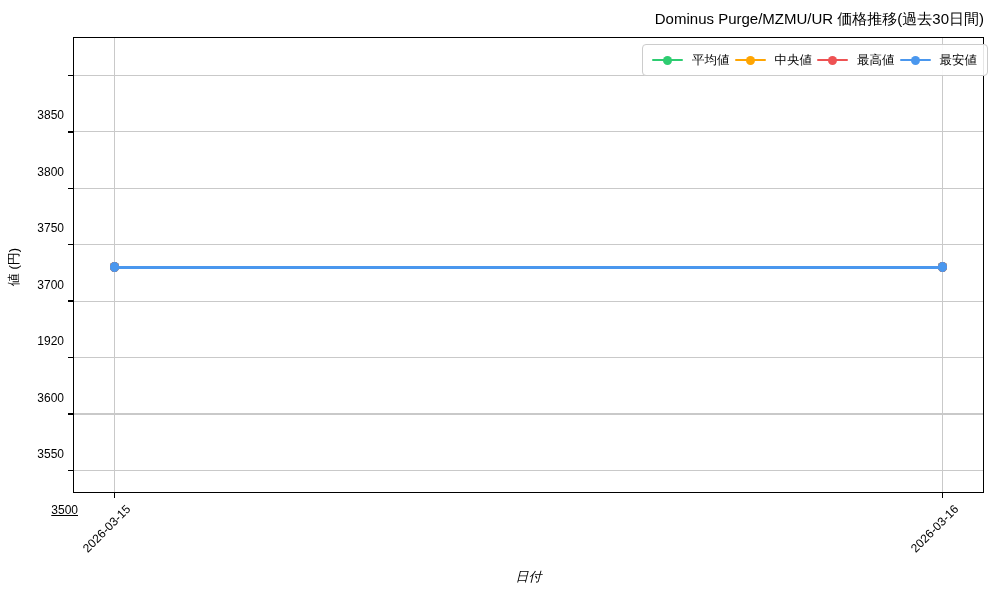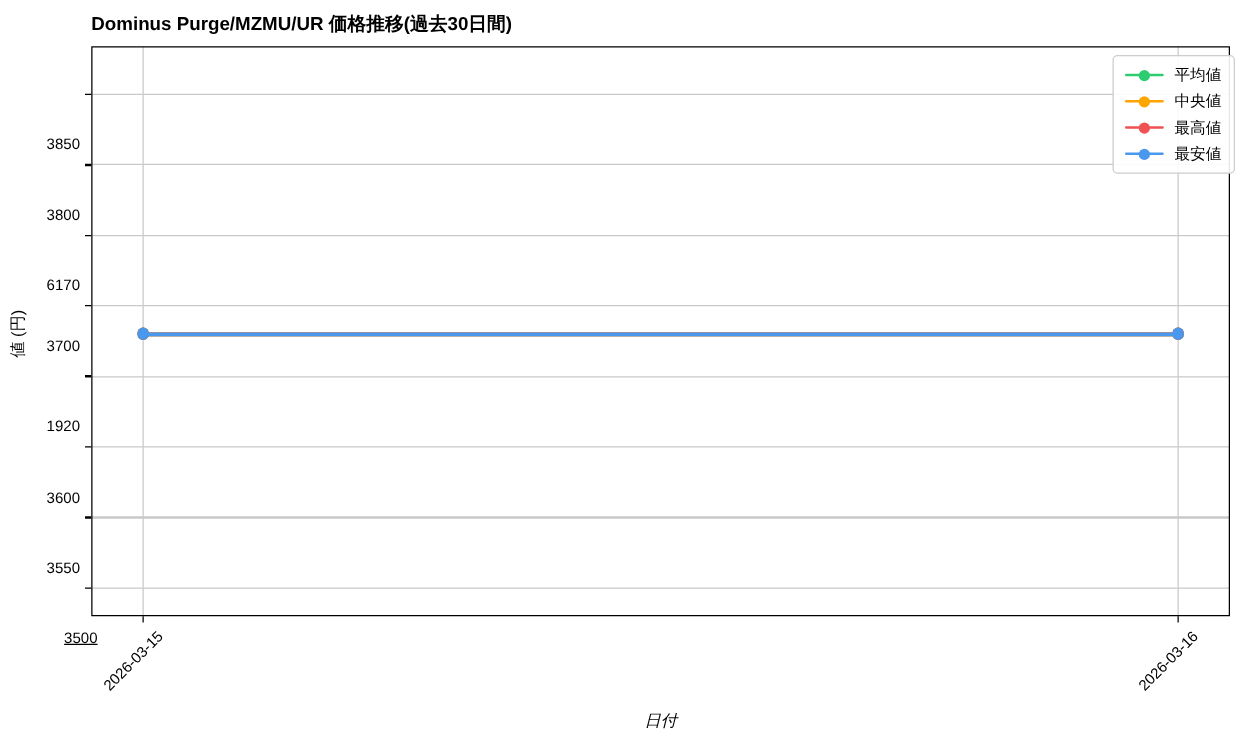--- a/index.html
+++ b/index.html
@@ -1,37 +1,37 @@
 <!DOCTYPE html>
 <html><head>
 <meta charset="utf-8">
 <style>
   html,body{margin:0;padding:0;background:#ffffff;}
   body{font-family:"Liberation Sans","DejaVu Sans",sans-serif;color:#000;}
   #figure{position:relative;width:1000px;height:600px;background:#fff;overflow:hidden;}
-  .title{position:absolute;left:73px;top:10px;width:911px;text-align:left;
-         font-size:15px;font-weight:bold;white-space:nowrap;}
+  .title{position:absolute;left:73px;top:10px;width:911px;text-align:right;
+         font-size:15px;font-weight:normal;white-space:nowrap;}
   .plot-border{position:absolute;left:73px;top:37px;width:911px;height:456px;
                border:1.8px solid #000;box-sizing:border-box;pointer-events:none;}
   .gridline-h{position:absolute;height:1.2px;background:#c9c9c9;}
   .gridline-v{position:absolute;width:1.2px;background:#c9c9c9;}
   .tick-mark-y{position:absolute;width:5px;height:1.4px;background:#000;}
   .tick-mark-x{position:absolute;width:1.4px;height:5px;background:#000;}
   .ytick-label{position:absolute;font-size:12px;text-align:right;width:50px;line-height:12px;margin-top:40px;}
   .xtick-anchor{position:absolute;width:0;height:0;}
   .xtick-label{position:absolute;right:0;top:0;white-space:nowrap;font-size:12px;
                transform-origin:100% 0;transform:rotate(-45deg);}
   .series-line{position:absolute;border-radius:2px;}
   .marker{position:absolute;border-radius:50%;}
   .ylabel{position:absolute;left:-36px;top:258px;width:100px;text-align:center;
           font-size:13px;transform:rotate(-90deg);transform-origin:center;white-space:nowrap;}
   .xlabel{position:absolute;left:73px;top:568px;width:911px;text-align:center;font-size:13px;font-style:italic;}
   .legend{position:absolute;top:44px;right:12px;background:rgba(255,255,255,0.9);
           border:1px solid #cccccc;border-radius:4px;padding:7px 10px 7px 9px;
-          display:flex;flex-direction:column;gap:5px;z-index:5;}
+          display:flex;flex-direction:row;gap:5px;z-index:5;}
   .legend-row{display:flex;align-items:center;gap:9px;height:16px;}
   .legend-sample{position:relative;width:31px;height:10px;flex:0 0 auto;}
   .legend-sample .l{position:absolute;left:0;top:3.8px;width:31px;height:2.5px;border-radius:2px;}
   .legend-sample .d{position:absolute;left:11px;top:0.5px;width:9px;height:9px;border-radius:50%;}
   .legend-label{font-size:12.5px;white-space:nowrap;line-height:16px;}
 </style>
 </head>
 <body>
 
 <div id="figure">
@@ -44,24 +44,24 @@
       <div class="tick-mark-y" style="left: 68px; top: 413.29px;"></div>
       <div class="ytick-label" style="left: 14px; top: 407.99px;">3550</div>
       <div class="gridline-h" style="left: 73px; top: 356.954px; width: 911px;"></div>
       <div class="tick-mark-y" style="left: 68px; top: 356.854px;"></div>
       <div class="ytick-label" style="left: 14px; top: 351.554px;">3600</div>
       <div class="gridline-h" style="left: 73px; top: 300.519px; width: 911px;"></div>
       <div class="tick-mark-y" style="left: 68px; top: 300.419px;"></div>
       <div class="ytick-label" style="left: 14px; top: 295.119px;">1920</div>
       <div class="gridline-h" style="left: 73px; top: 244.083px; width: 911px;"></div>
       <div class="tick-mark-y" style="left: 68px; top: 243.983px;"></div>
-      <div class="ytick-label" style="left: 14px; top: 231px;">3700</div>
+      <div class="ytick-label" style="left: 14px; top: 239px;">3700</div>
       <div class="gridline-h" style="left: 73px; top: 187.648px; width: 911px;"></div>
       <div class="tick-mark-y" style="left: 68px; top: 187.548px;"></div>
-      <div class="ytick-label" style="left: 14px; top: 182.248px;">6170</div>
+      <div class="ytick-label" style="left: 14px; top: 182.248px;">3750</div>
       <div class="gridline-h" style="left: 73px; top: 131.212px; width: 911px;"></div>
       <div class="tick-mark-y" style="left: 68px; top: 131.112px;"></div>
       <div class="ytick-label" style="left: 14px; top: 125.812px;">3800</div>
       <div class="gridline-h" style="left: 73px; top: 74.7762px; width: 911px;"></div>
       <div class="tick-mark-y" style="left: 68px; top: 74.6762px;"></div>
       <div class="ytick-label" style="left: 14px; top: 69.3762px;">3850</div>
       <div class="gridline-v" style="left: 113.809px; top: 37px; height: 456px;"></div>
       <div class="tick-mark-x" style="left: 113.709px; top: 493px;"></div>
       <div class="xtick-anchor" style="left: 123.409px; top: 502px;">
         <span class="xtick-label">2026-03-15</span>

